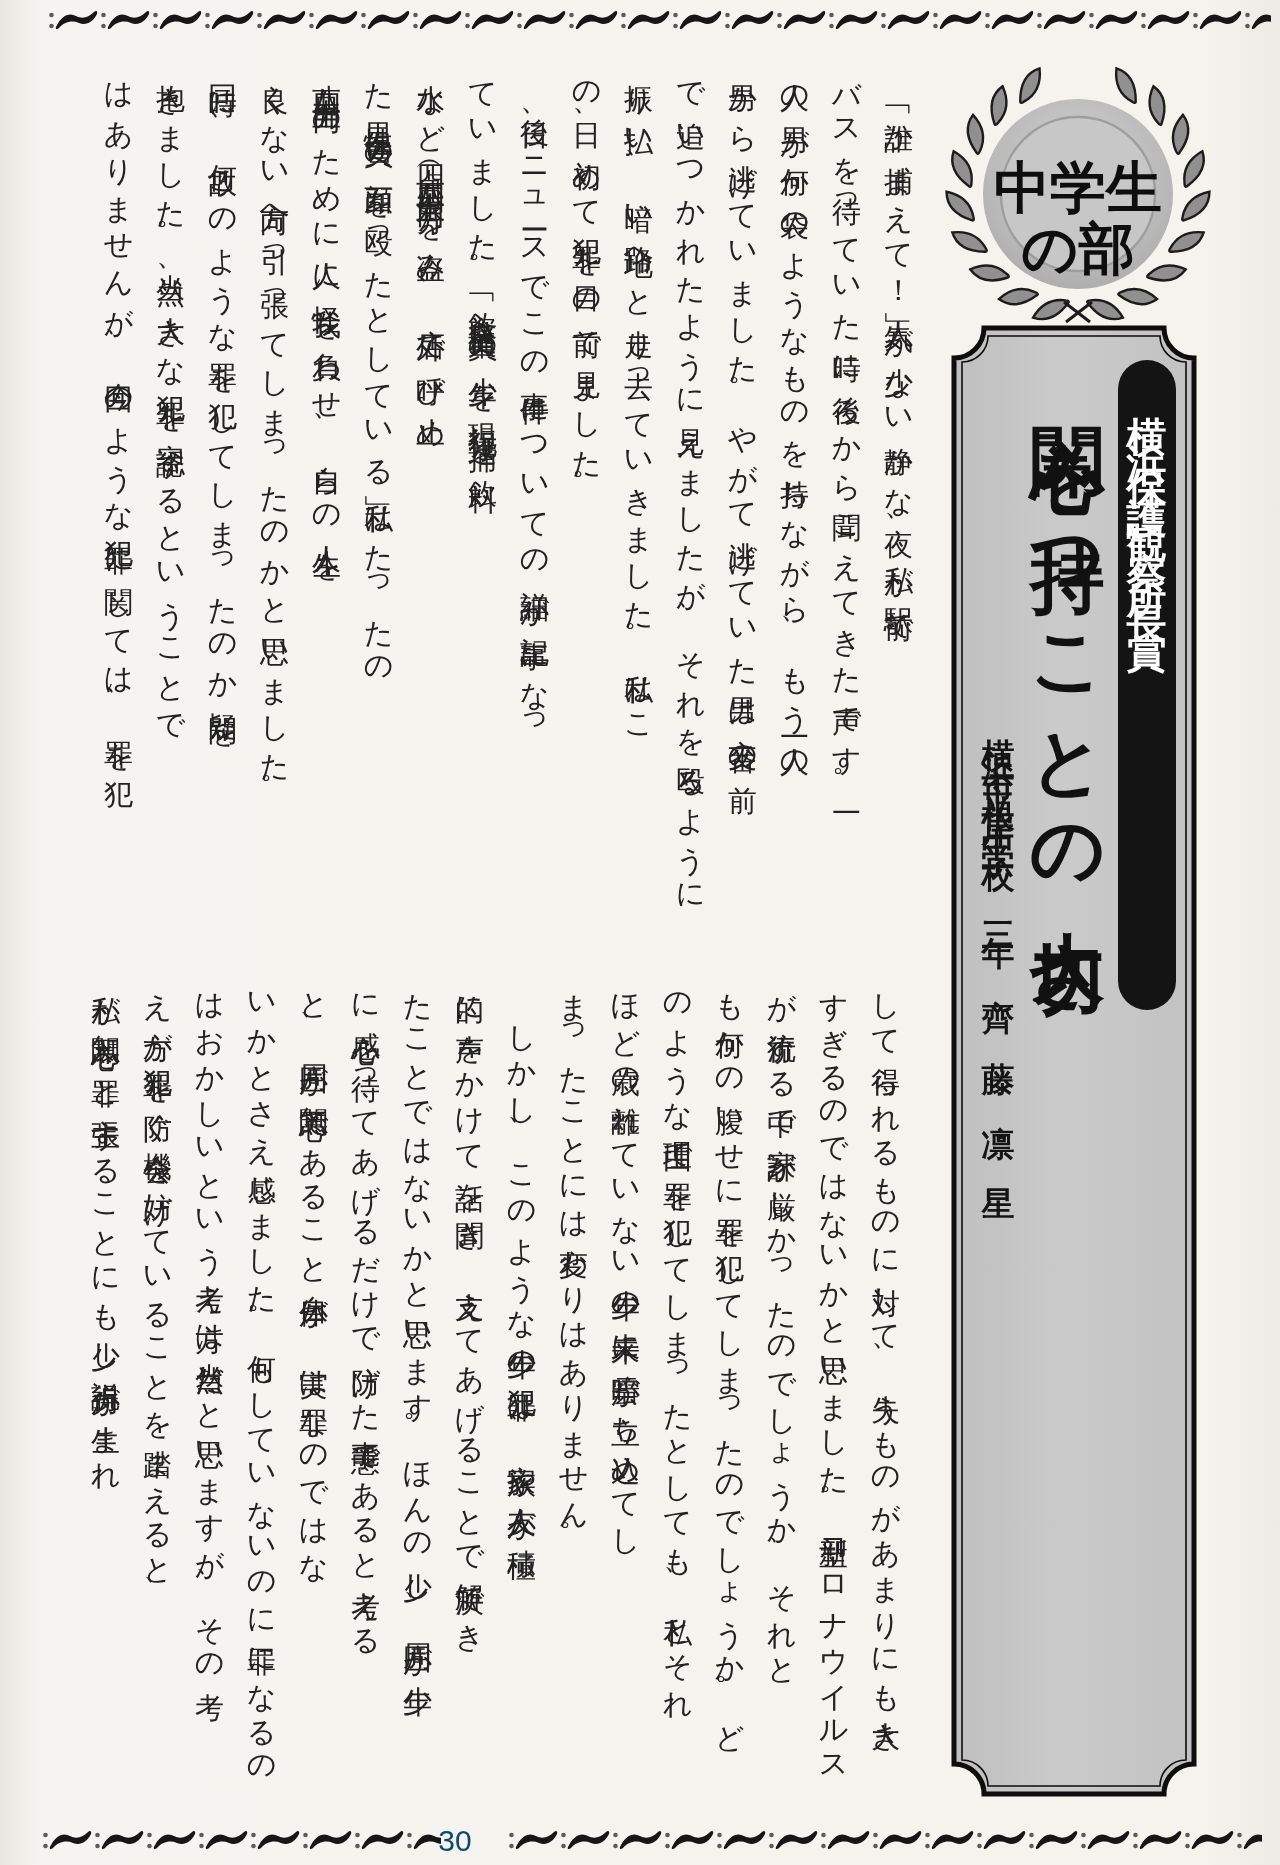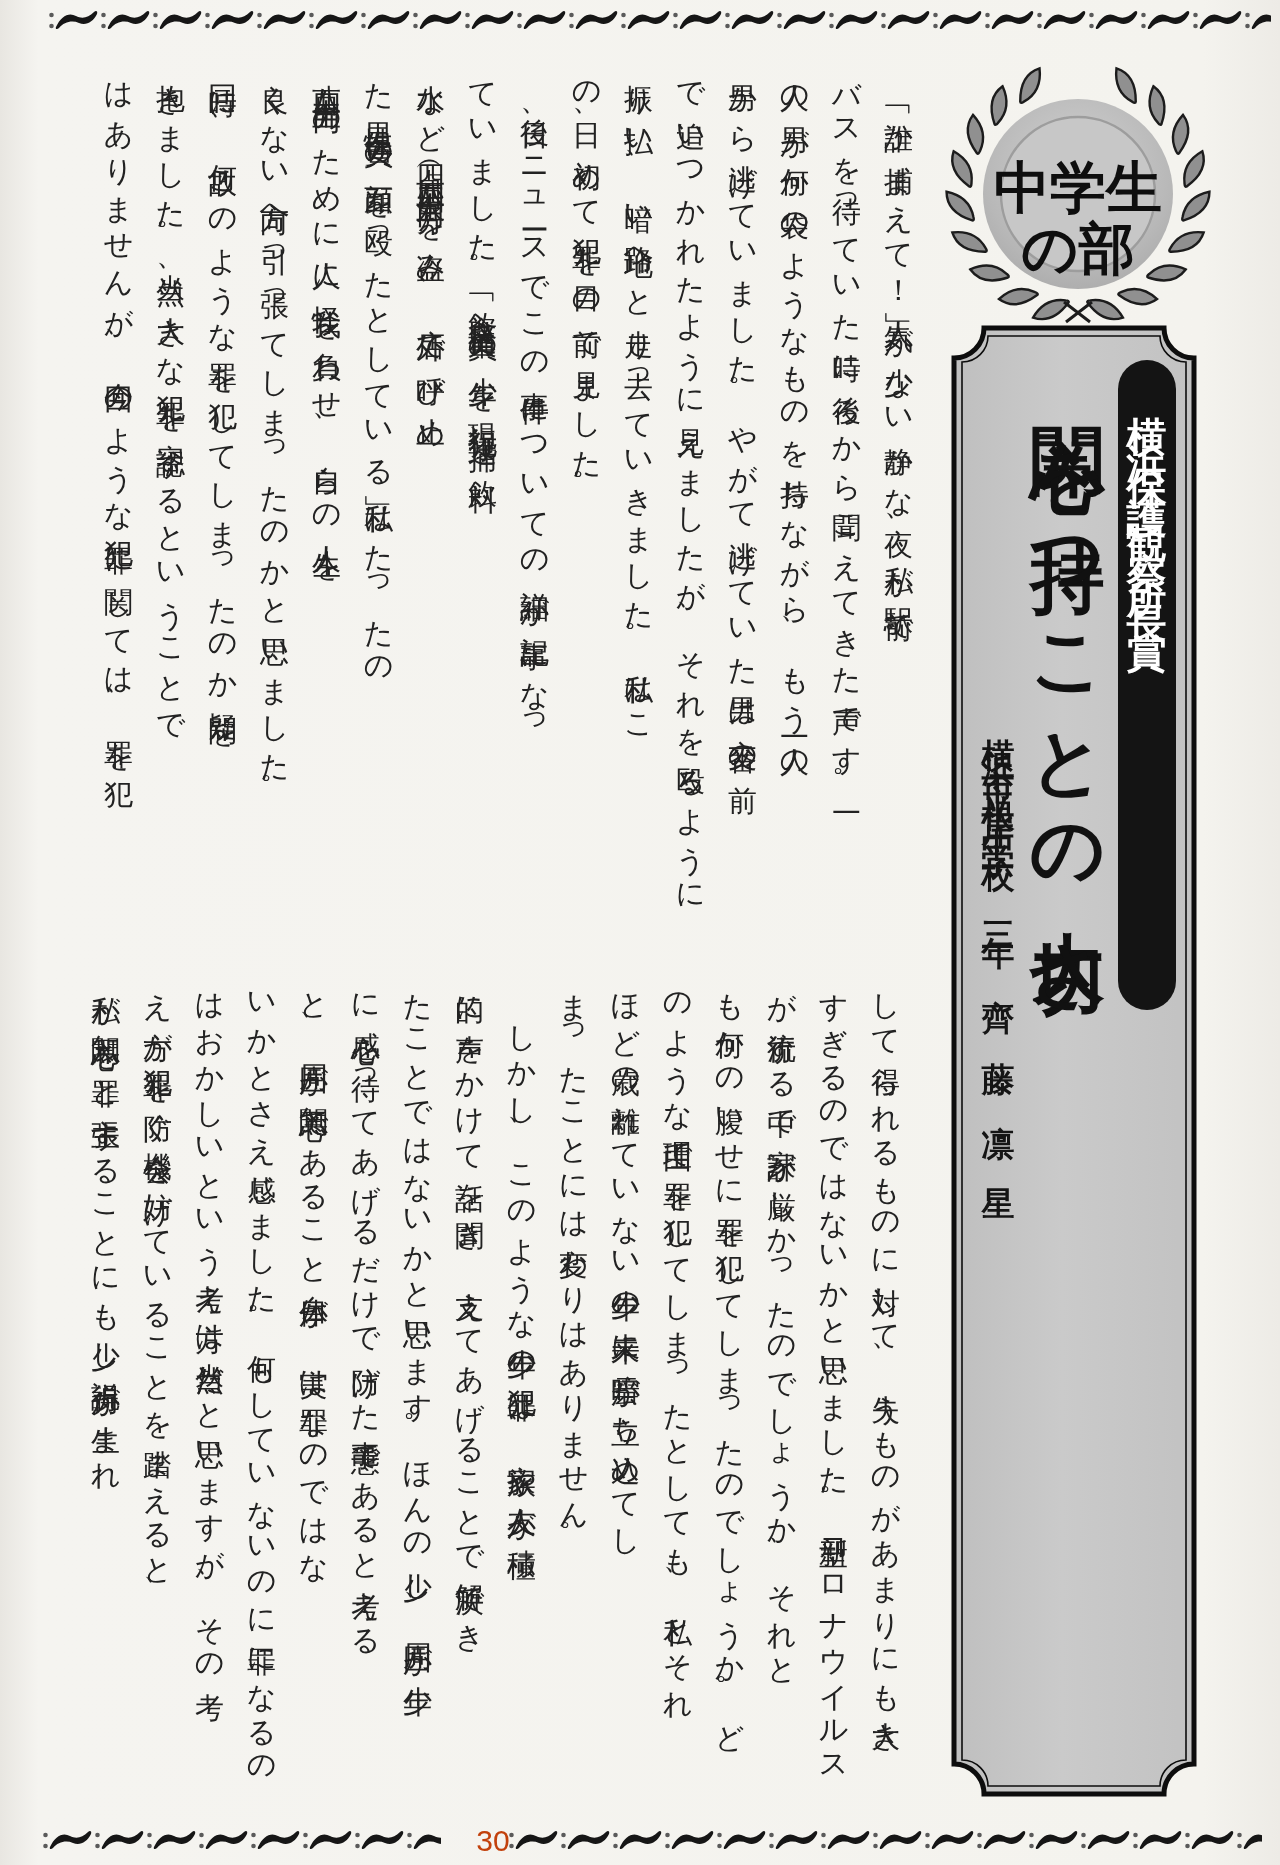--- a/index.html
+++ b/index.html
@@ -22,22 +22,22 @@
     background:#141414;display:flex;justify-content:center;}
   .award-pill .vtext{writing-mode:vertical-rl;text-orientation:mixed;color:#ffffff;
     font-family:"Liberation Sans",sans-serif;font-weight:bold;font-size:40px;
     letter-spacing:27px;line-height:58px;padding-top:24px;}
   .main-title{left:1020px;top:368px;height:960px;writing-mode:vertical-rl;text-orientation:mixed;
     font-family:"Liberation Sans",sans-serif;font-weight:900;color:#111;
     font-size:74px;letter-spacing:10px;line-height:96px;}
   .author-line{left:976px;top:712px;height:1040px;writing-mode:vertical-rl;text-orientation:mixed;
     font-family:"Liberation Sans",sans-serif;font-weight:bold;color:#151515;
     font-size:33px;letter-spacing:15px;line-height:44px;}
-  .page-number{left:464px;top:1824px;width:58px;text-align:center;
-    font-family:"Liberation Sans",sans-serif;font-size:30px;color:#c2410c;}
+  .page-number{left:426px;top:1824px;width:58px;text-align:center;
+    font-family:"Liberation Sans",sans-serif;font-size:30px;color:#0c4a6e;}
 </style>
 </head>
 <body>
 
 <svg class="abs" style="left:48px;top:8px;" width="1223" height="26" viewBox="0 0 1223 26">
   <defs>
     <pattern id="wvT" width="52" height="26" patternUnits="userSpaceOnUse">
       <circle cx="3.5" cy="7" r="2.3" fill="#5a5a5a"></circle>
       <circle cx="3.5" cy="18" r="2.3" fill="#5a5a5a"></circle>
       <path d="M8,19 C13,8 21,4 28,8 C34,11 40,10 46,4 C48,2 50,3 49,6 C45,14 38,18 31,15 C24,12 16,14 11,20 C9,22 7,21 8,19 Z" fill="#161616"></path>

